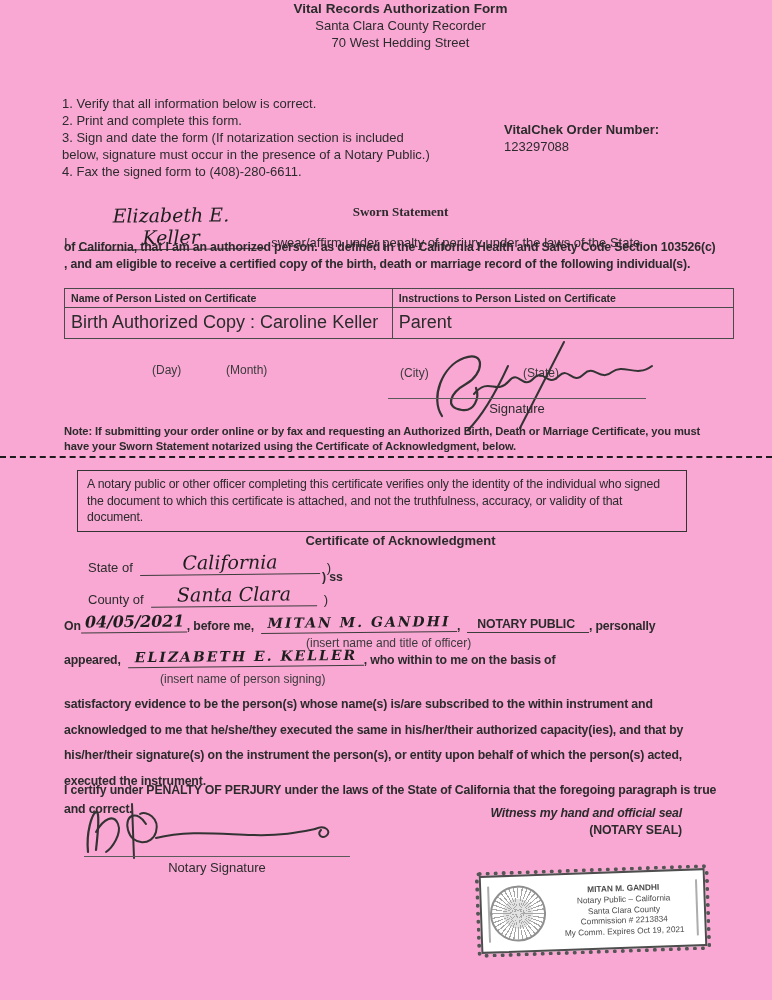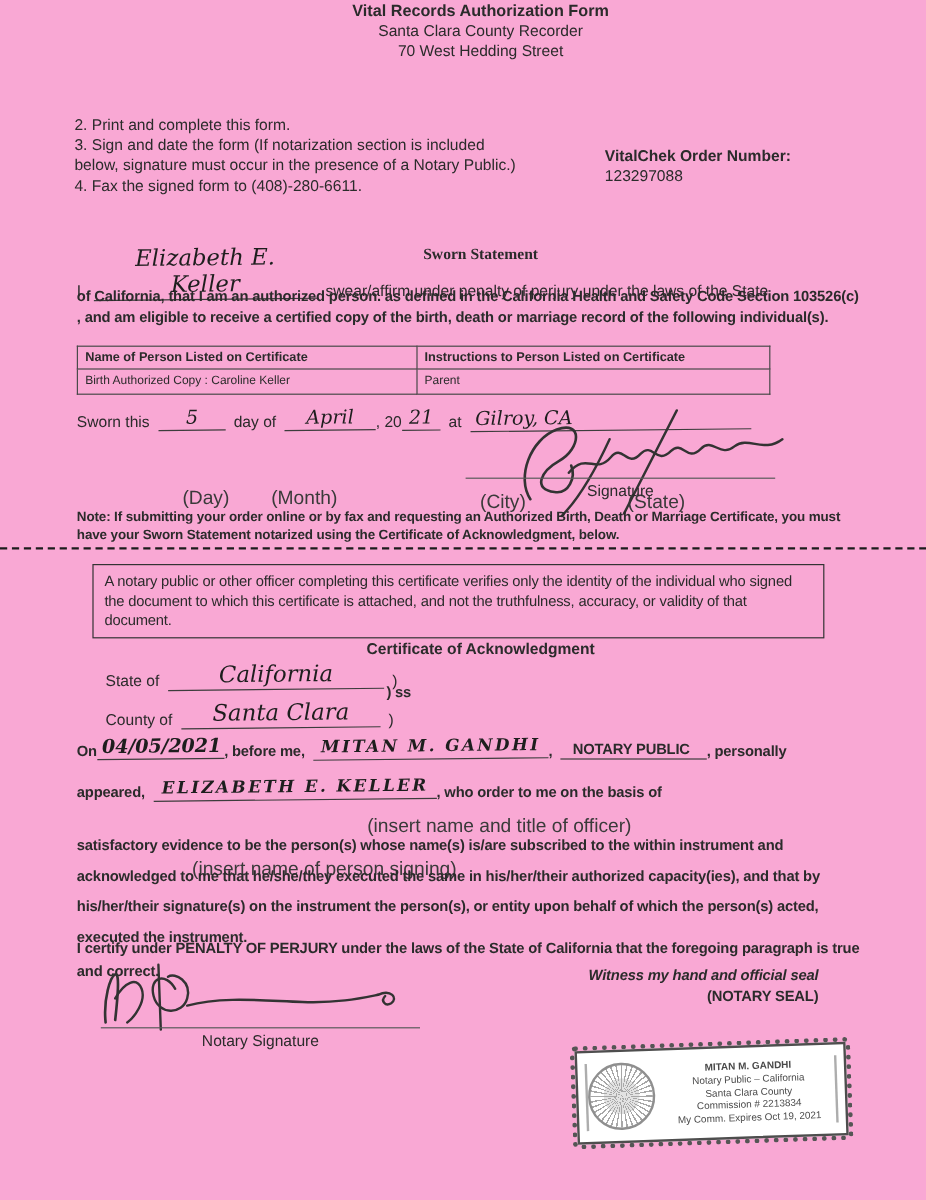--- a/index.html
+++ b/index.html
@@ -10,43 +10,43 @@
   }
   .abs { position:absolute; }
   .b { font-weight:bold; }
   .center { text-align:center; }
   .right { text-align:right; }
   .italic { font-style:italic; }
   .t14 { font-size:13.5px; }
   .t13 { font-size:13px; }
   .t12 { font-size:12.3px; letter-spacing:-0.15px;font-weight:bold; }
   .t11 { font-size:11.2px; letter-spacing:-0.1px; }
-  .t10 { font-size:16px; color:#3a3a3a;margin-top:44px; }
+  .t10 { font-size:12px; color:#3a3a3a; }
   .lh17 { line-height:17px; }
   .lh15 { line-height:15px; }
 
   .row { display:flex; align-items:flex-end; }
   .entry {
     display:inline-block; border-bottom:1.3px solid #3c3c3c;
     text-align:center; padding:0 4px 1px 4px;
   }
   .hand {
     font-family:"DejaVu Serif", serif; font-style:italic; color:#1e1e1e;
     transform:rotate(-0.6deg);
   }
   .hand-lg { font-size:19px; line-height:22px; }
   .hand-md { font-size:16px; line-height:19px; }
   .hand-caps { font-size:14px; line-height:17px; letter-spacing:2px; }
   .printed-u { border-bottom:1.3px solid #3c3c3c; padding:0 14px 1px 10px; }
   .gap-l { margin-left:7px; }
 
-  table.records { border-collapse:collapse; width:578px; }
+  table.records { border-collapse:collapse; width:670px; }
   table.records th, table.records td { border:1.4px solid #4a4a4a; text-align:left; }
   table.records th { font-size:10.6px; font-weight:bold; padding:3px 6px; }
-  table.records td { font-size:10px; padding:4px 6px 5px 6px; }
+  table.records td { font-size:18px; padding:4px 6px 5px 6px; }
   table.records th:first-child, table.records td:first-child { width:49%; }
 
   .sigline { border-top:1.2px solid #5a5a5a; }
   .dashed-divider { border-top:2.2px dashed #1c1c1c; width:772px; }
   .notice-box {
     border:1.6px solid #333; padding:5px 9px; width:590px;
     font-size:12.3px; line-height:16.5px; letter-spacing:-0.15px;
   }
   svg.scrawl path { fill:none; stroke:#333; stroke-linecap:round; }
 
@@ -76,20 +76,21 @@
 
 <div class="page">
 
   <div class="abs center" style="left:0;right:0;top:36;line-height:17px;">
     <div class="b t14">Vital Records Authorization Form</div>
     <div class="t13">Santa Clara County Recorder</div>
     <div class="t13">70 West Hedding Street</div>
   </div>
 
   <div class="abs t13 lh17" style="left:62;left:62px;top:95px;">
+    <div>1. Verify that all information below is correct.</div>
     <div>2. Print and complete this form.</div>
     <div>3. Sign and date the form (If notarization section is included</div>
     <div>below, signature must occur in the presence of a Notary Public.)</div>
     <div>4. Fax the signed form to (408)-280-6611.</div>
   </div>
 
   <div class="abs t13 lh17" style="left:504px;top:121px;">
     <div class="b">VitalChek Order Number:</div>
     <div>123297088</div>
   </div>
@@ -112,30 +113,20 @@
       </tr>
     </thead>
     <tbody>
       <tr>
         <td>Birth Authorized Copy : Caroline Keller</td>
         <td>Parent</td>
       </tr>
     </tbody>
   </table>
 
-  <div class="abs row t13" style="left:64px;top:338px;">
-    <span>Sworn this</span>
-    <span class="entry hand hand-md gap-l" style="width:48px;">5</span>
-    <span class="gap-l">day of</span>
-    <span class="entry hand hand-md gap-l" style="width:68px;">April</span>
-    <span>, 20</span>
-    <span class="entry hand hand-md" style="width:24px;">21</span>
-    <span class="gap-l">at</span>
-    <span class="entry hand hand-md gap-l" style="width:226px;text-align:left;">Gilroy, CA</span>
-  </div>
   <span class="abs t10" style="left:152px;top:363px;">(Day)</span>
   <span class="abs t10" style="left:226px;top:363px;">(Month)</span>
   <span class="abs t10" style="left:400px;top:366px;">(City)</span>
   <span class="abs t10" style="left:523px;top:366px;">(State)</span>
 
   <svg class="scrawl abs" style="left:412px;top:336px;" width="252" height="96" viewBox="0 0 252 96">
     <path stroke-width="2.2" d="M30 80 C18 62 30 30 52 22 C74 14 72 38 54 48 C38 57 32 72 50 74 C62 76 68 62 64 52"></path>
     <path stroke-width="2" d="M62 58 C77 40 84 60 97 45 C107 33 110 55 122 42 C132 32 135 52 147 40 C157 30 160 50 172 38 C182 28 188 46 200 36 C212 27 224 42 240 30"></path>
     <path stroke-width="2" d="M152 6 L108 92"></path>
     <path stroke-width="2" d="M96 30 C84 56 70 80 56 94"></path>
@@ -170,21 +161,21 @@
     <span class="entry hand hand-caps gap-l" style="width:188px;">MITAN M. GANDHI</span>
     <span>,</span>
     <span class="printed-u gap-l">NOTARY PUBLIC</span>
     <span>, personally</span>
   </div>
   <span class="abs t10" style="left:306px;top:636px;">(insert name and title of officer)</span>
 
   <div class="abs row t12" style="left:64px;top:648px;">
     <span>appeared,</span>
     <span class="entry hand hand-caps gap-l" style="width:228px;">ELIZABETH E. KELLER</span>
-    <span>, who order to me on the basis of</span>
+    <span>, who within to me on the basis of</span>
   </div>
   <span class="abs t10" style="left:160px;top:672px;">(insert name of person signing)</span>
 
   <div class="abs t12" style="left:64px;top:692px;width:658px;line-height:25.5px;">satisfactory evidence to be the person(s) whose name(s) is/are subscribed to the within instrument and acknowledged to me that he/she/they executed the same in his/her/their authorized capacity(ies), and that by his/her/their signature(s) on the instrument the person(s), or entity upon behalf of which the person(s) acted, executed the instrument.</div>
 
   <div class="abs t12" style="left:64px;top:781px;width:658px;line-height:19px;">I certify under PENALTY OF PERJURY under the laws of the State of California that the foregoing paragraph is true and correct.</div>
 
   <svg class="scrawl abs" style="left:80px;top:802px;" width="272" height="58" viewBox="0 0 272 58">
     <path stroke-width="2.2" d="M8 50 C6 30 12 12 16 10 C20 8 18 30 16 48"></path>
     <path stroke-width="2" d="M16 30 C24 16 34 12 38 22 C42 32 32 46 26 50"></path>

